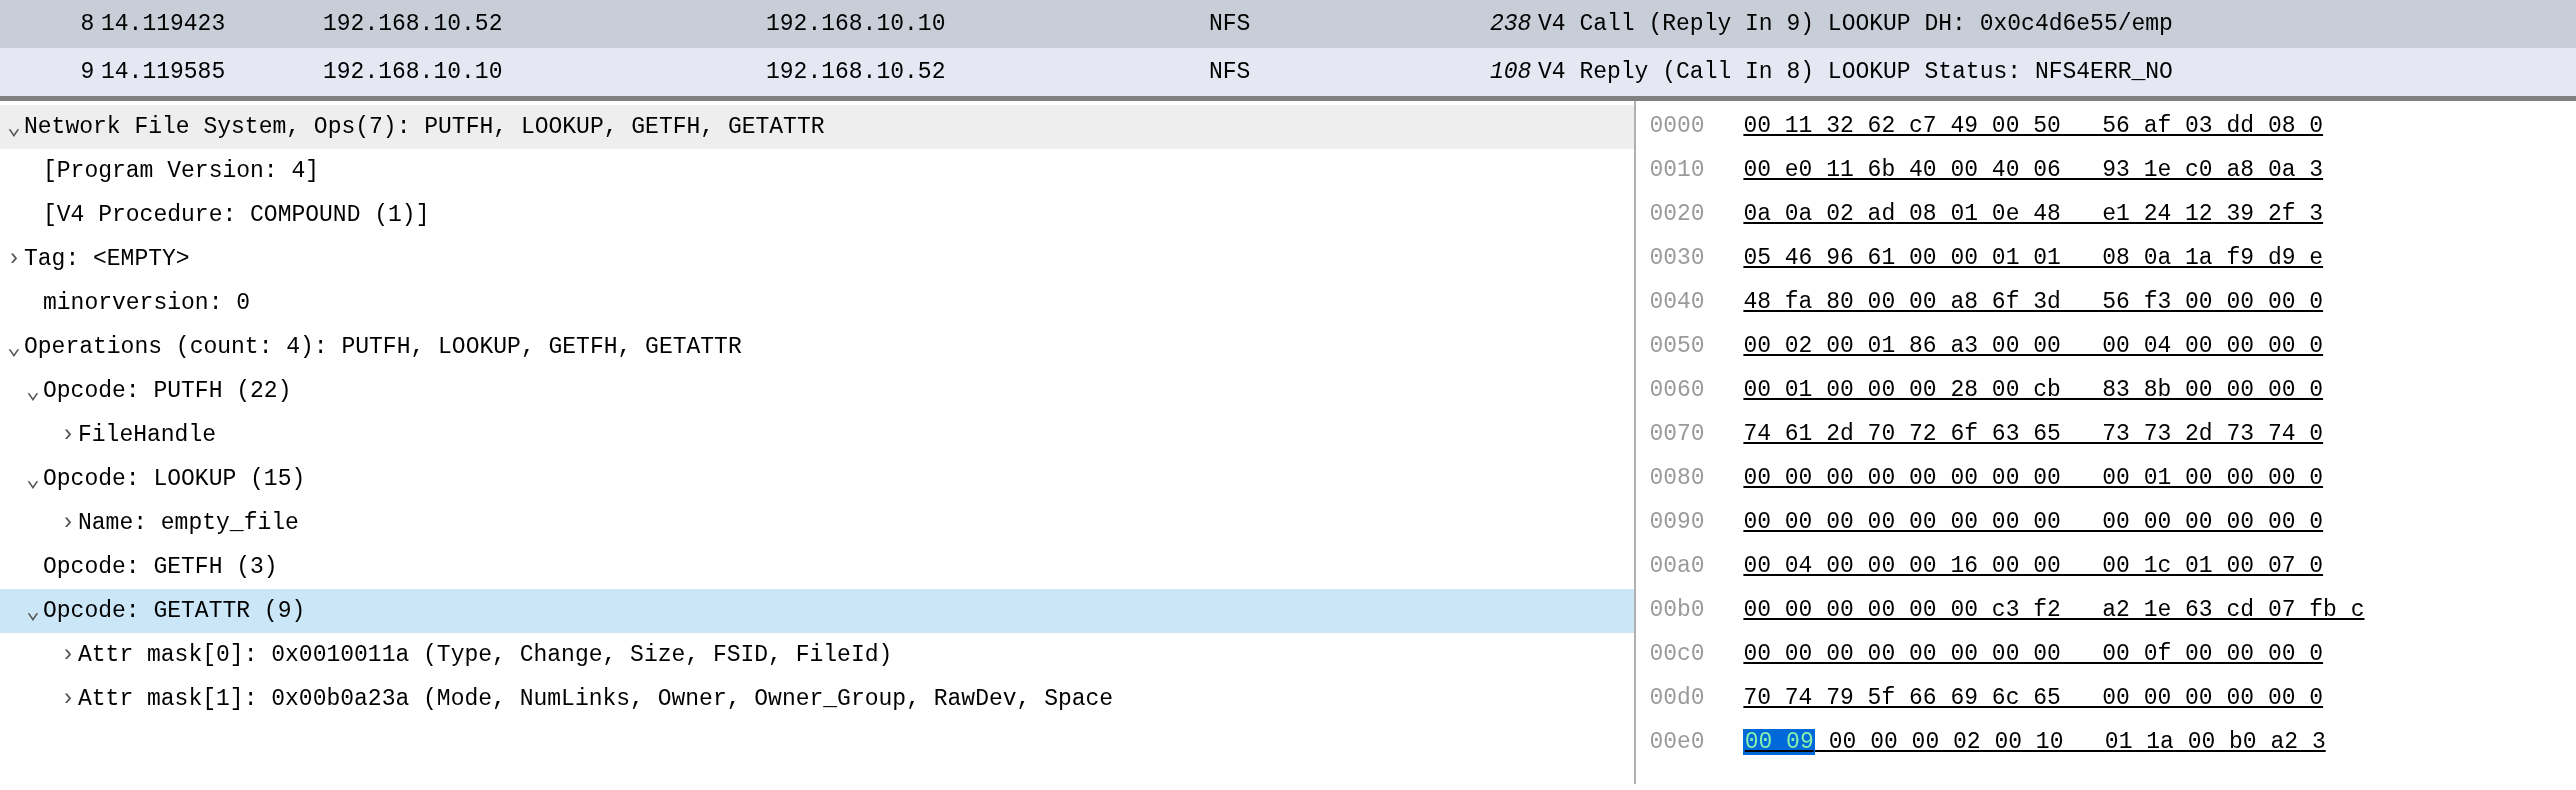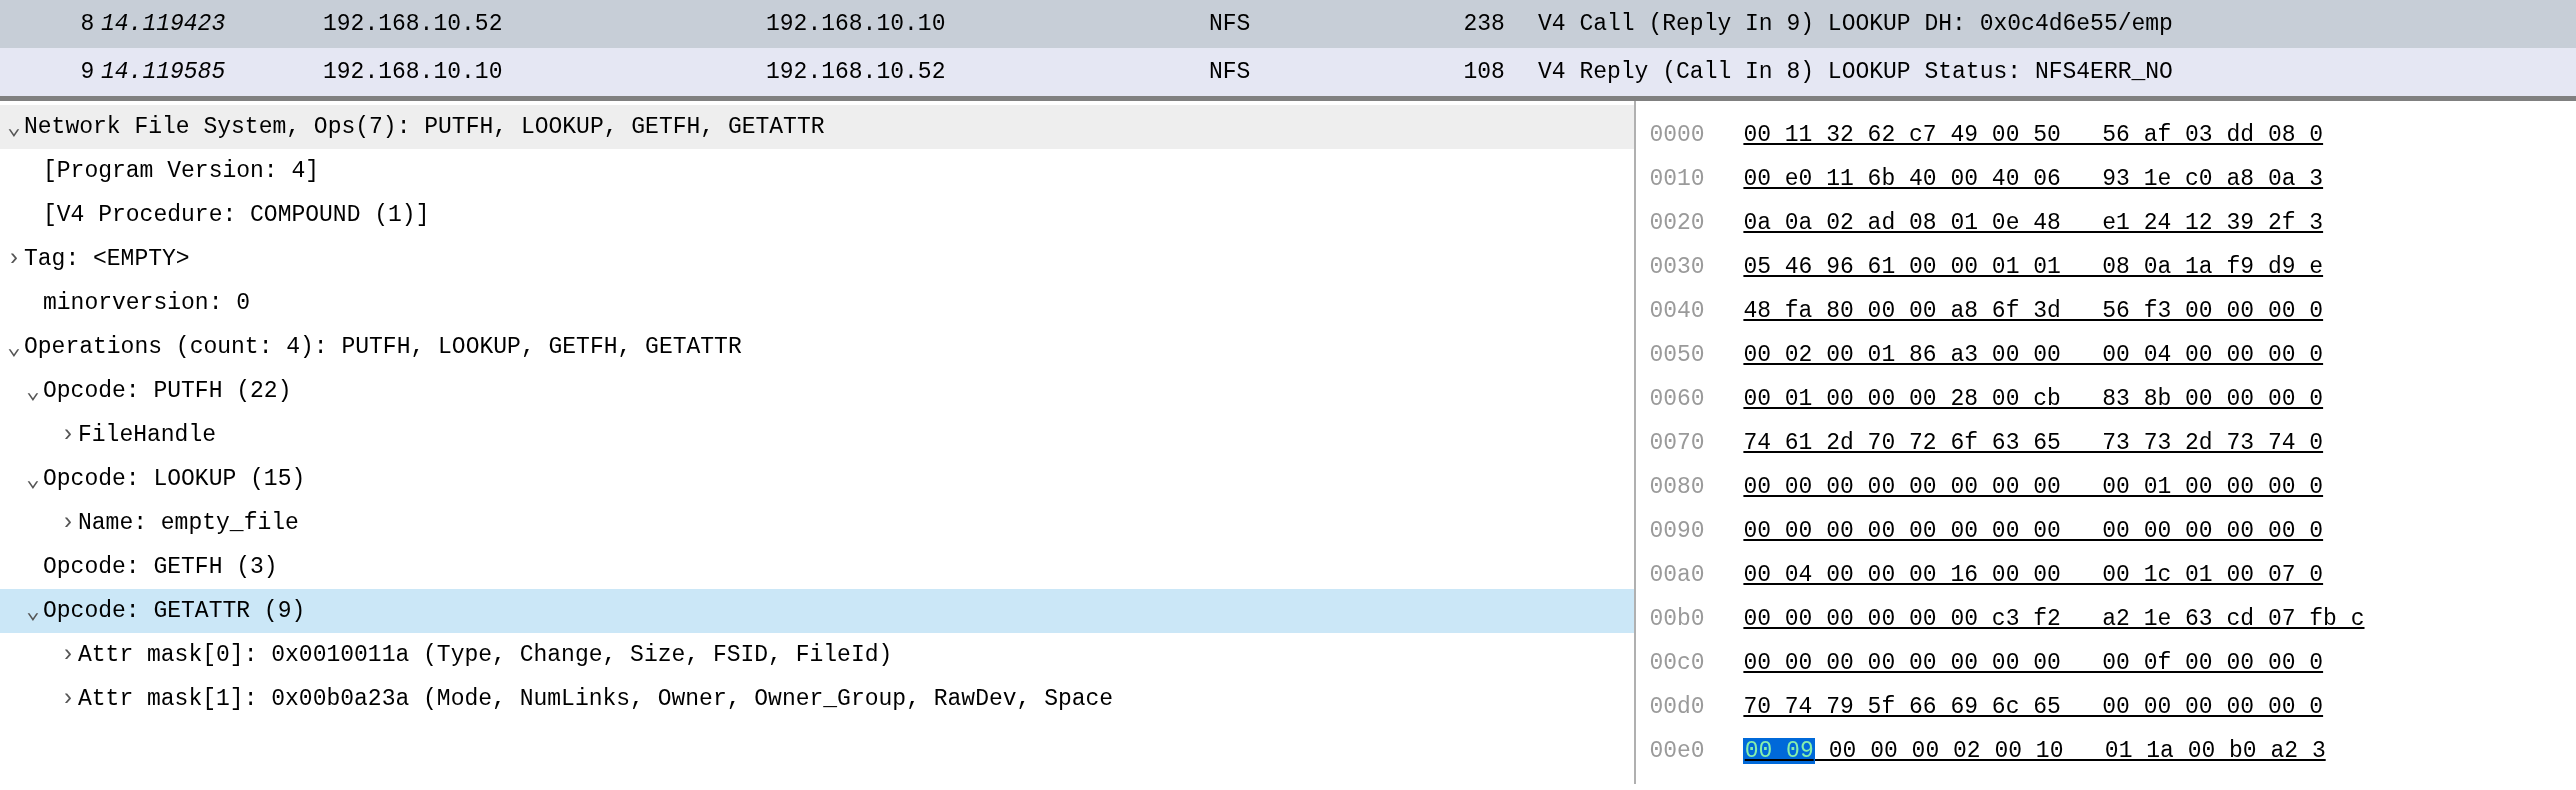--- a/index.html
+++ b/index.html
@@ -23,25 +23,25 @@
     display: flex;
     align-items: center;
     height: 48px;
     padding-left: 27px;
     font-size: 23px;
     white-space: pre;
   }
   .packet-row.sel { background: #c7ced7; }
   .packet-row.alt { background: #e5e7f3; }
   .col-no   { width: 74px; text-align: right; padding-right: 6.7px;}
-  .col-time { width: 222px; font-style: italic; }
+  .col-time { width: 222px; }
   .col-src  { width: 443px; }
   .col-dst  { width: 443px; }
   .col-proto{ width: 228px; }
-  .col-len  { width: 101px; text-align: center; padding-right: 6.7px;}
+  .col-len  { width: 101px; text-align: right; padding-right: 6.7px; font-style: italic;}
   .col-info { flex: 1; overflow: hidden; }
 
   
   .lower {
     display: flex;
     width: 100%;
     height: calc(100% - 108px);
   }
 
   
@@ -73,21 +73,21 @@
   
   .hexdump {
     flex: 1;
     background: #fff;
     padding: 2.7px 0 0 13.4px;
     white-space: pre;
     overflow: hidden;
   }
   .hex-row {
     display: flex;
-    align-items: flex-end;
+    align-items: center;
     height: 44px;
   }
   .hex-off {
     color: #9a9a9a;
     width: 94px;
   }
   .hex-bytes { color: #000; text-decoration: underline; }
   .hex-hl {
     background: #0069d9;
     color: #86efac;

